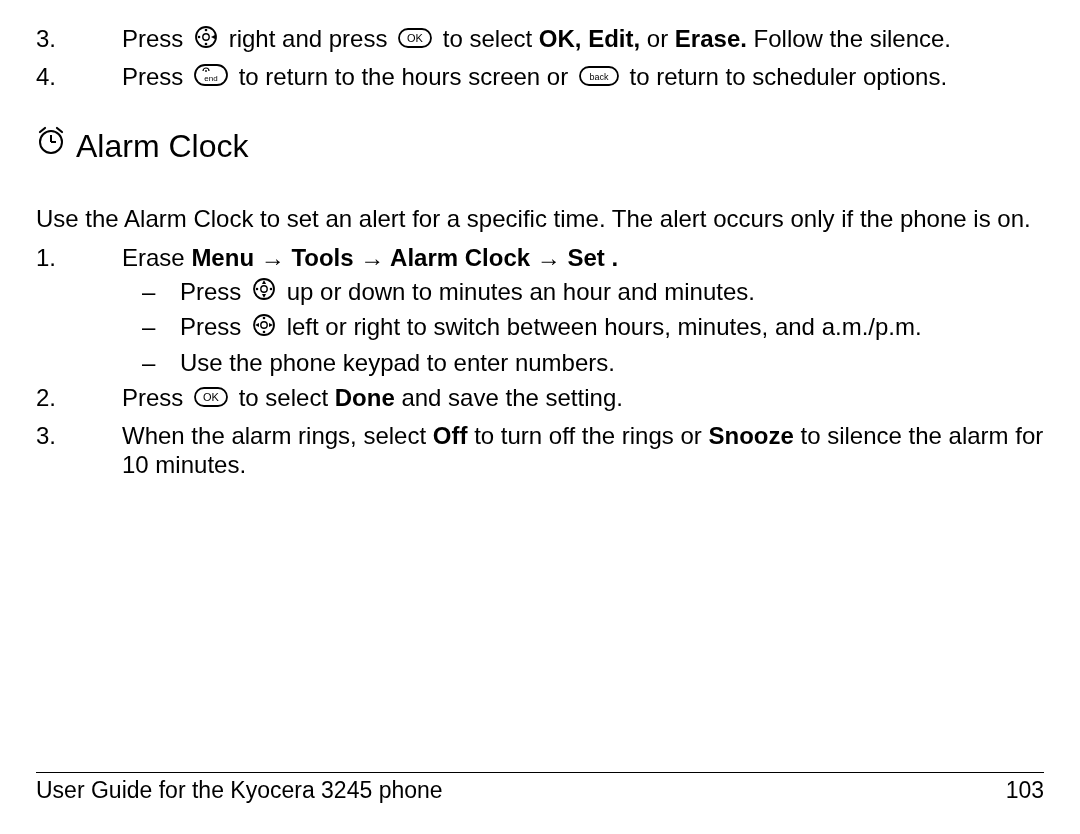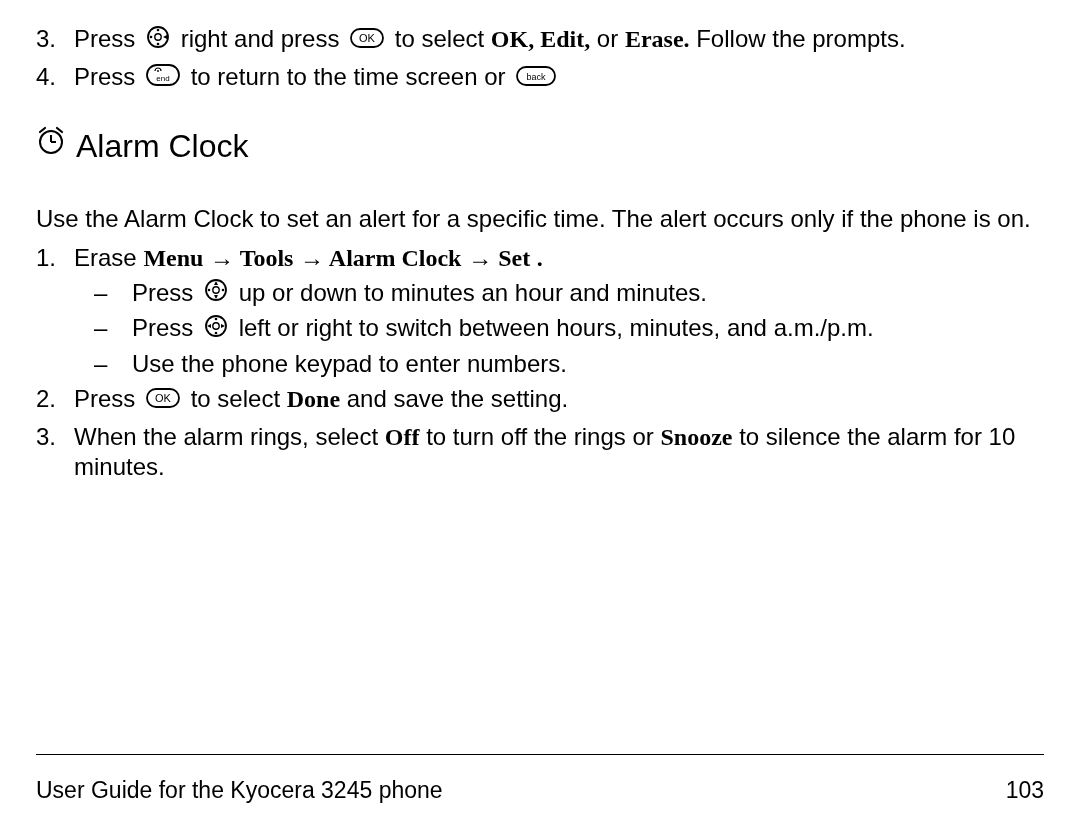--- a/index.html
+++ b/index.html
@@ -32,20 +32,21 @@
     align-items: flex-start;
     margin-bottom: 6px;
   }
   ol.top-list > li .num {
     width: 38px;
     flex: 0 0 38px;
     text-align: left;
   }
   ol.top-list > li .body {
     flex: 1 1 auto;
+    margin-left: 48px;
   }
   .sub-list {
     list-style: none;
     padding: 0;
     margin: 0;
   }
   .sub-list > li {
     display: flex;
     align-items: flex-start;
     margin-top: 4px;
@@ -60,35 +61,35 @@
     flex: 1 1 auto;
   }
   .section-heading {
     font-size: 32px;
     font-weight: 400;
     margin: 34px 0 8px 0;
     display: flex;
     align-items: center;
     gap: 10px;
   }
-  .bold { font-weight: 700; font-family: Liberation Serif, serif; }
+  .bold { font-weight: 700; }
   .icon {
     display: inline-block;
     vertical-align: middle;
     position: relative;
     top: -1px;
     margin: 0 4px;
   }
   .footer {
     position: absolute;
     left: 36px;
     right: 36px;
     bottom: 30px;
     border-top: 1.5px solid #000;
-    padding-top: 22px;
+    padding-top: 4px;
     font-size: 23px;
     display: flex;
     justify-content: space-between;
   }
   svg { display: inline-block; }
 </style>
 </head>
 <body>
 
 <div class="page">
@@ -113,42 +114,43 @@
           <span class="icon">
             <svg width="34" height="20" viewBox="0 0 34 20">
                 <rect x="1" y="1" width="32" height="18" rx="9" ry="9" fill="none" stroke="#000" stroke-width="1.8"></rect>
                 <text x="17" y="14" text-anchor="middle" font-family="Arial" font-size="11" fill="#000">OK</text>
               </svg>
           </span>
           <span> to select </span>
           <span class="bold">OK, Edit,</span>
           <span> or </span>
           <span class="bold">Erase.</span>
-          <span> Follow the prompts.</span>
+          <span> Follow the silence.</span>
         </span>
       </li>
       <li>
         <span class="num">4.</span>
         <span class="body">
           <span>Press </span>
           <span class="icon">
             <svg width="34" height="22" viewBox="0 0 34 22">
                 <rect x="1" y="1" width="32" height="20" rx="10" ry="10" fill="none" stroke="#000" stroke-width="1.8"></rect>
                 <path d="M9 7 a3 3 0 0 1 6 0" fill="none" stroke="#000" stroke-width="1.2"></path>
                 <circle cx="12" cy="7" r="0.9" fill="#000"></circle>
                 <text x="17" y="17" text-anchor="middle" font-family="Arial" font-size="8" fill="#000">end</text>
               </svg>
           </span>
-          <span> to return to the time screen or </span>
+          <span> to return to the hours screen or </span>
           <span class="icon">
             <svg width="40" height="20" viewBox="0 0 40 20">
                 <rect x="1" y="1" width="38" height="18" rx="9" ry="9" fill="none" stroke="#000" stroke-width="1.8"></rect>
                 <text x="20" y="13.5" text-anchor="middle" font-family="Arial" font-size="9" fill="#000">back</text>
               </svg>
           </span>
+          <span> to return to scheduler options.</span>
         </span>
       </li>
     </ol>
 
     <h2 class="section-heading">
       <span class="icon" style="margin:0;">
         <svg width="30" height="30" viewBox="0 0 30 30">
             <circle cx="15" cy="16" r="11" fill="none" stroke="#000" stroke-width="2"></circle>
             <line x1="15" y1="16" x2="15" y2="9" stroke="#000" stroke-width="2"></line>
             <line x1="15" y1="16" x2="20" y2="16" stroke="#000" stroke-width="2"></line>

